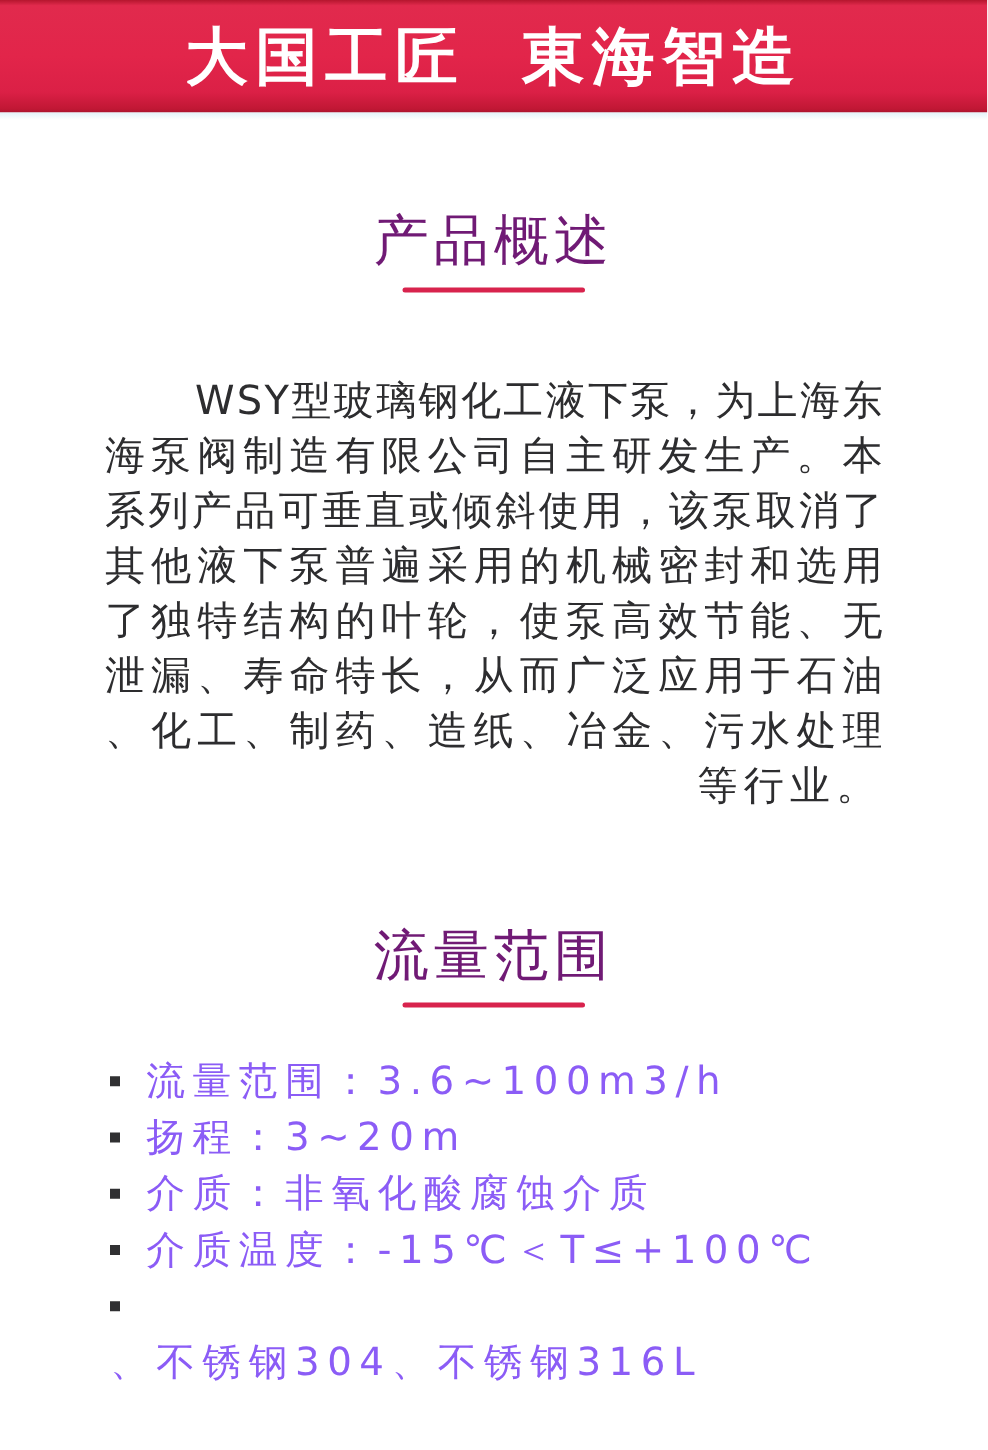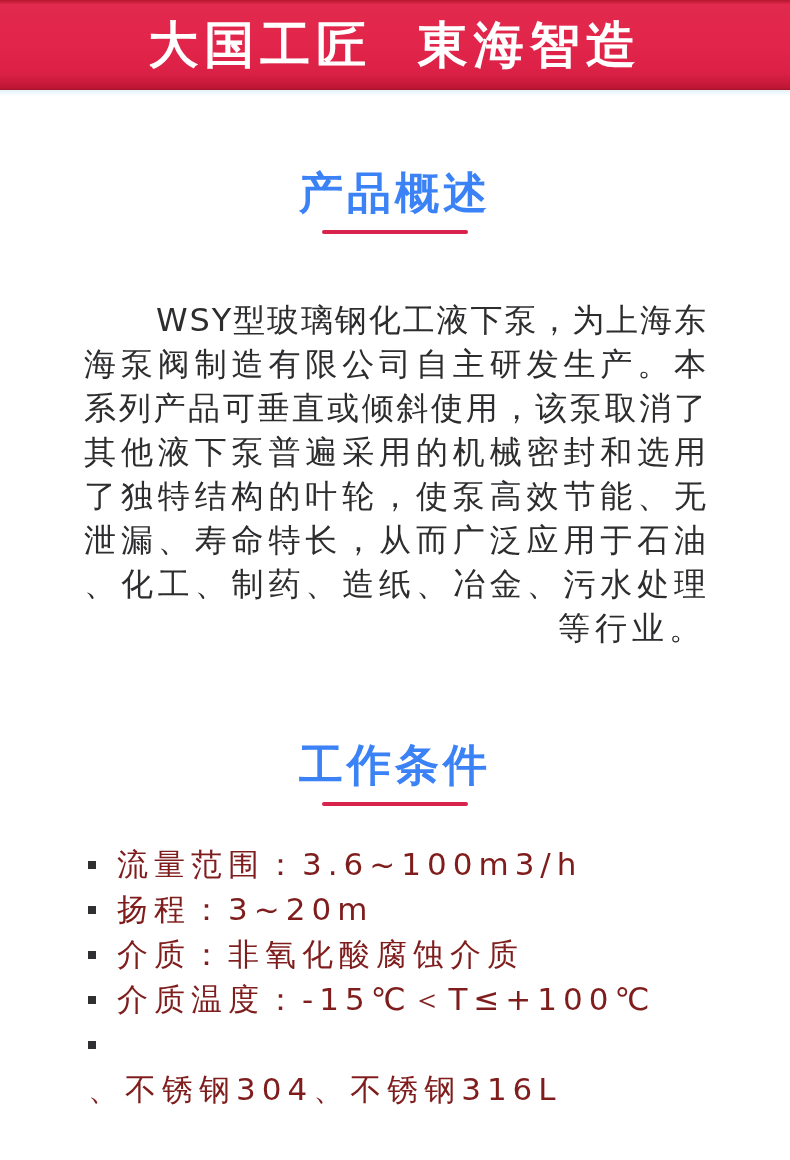--- a/index.html
+++ b/index.html
@@ -41,22 +41,22 @@
     width: 100%;
     background: linear-gradient(180deg, #e3f2f9 0%, #ffffff 100%);
   }
 
   
   .section-title {
     margin: 0;
     text-align: center;
     font-size: 44px;
     line-height: 50px;
-    font-weight: 700;
-    color: #3b82f6;
+    font-weight: 400;
+    color: #701a75;
     letter-spacing: 4px;
   }
   .overview-sec { margin-top: 72px; }
   .conditions-sec { margin-top: 90px; }
   .sec-underline {
     width: 146px;
     height: 4px;
     margin: 12px auto 0 auto;
     background: #d8234d;
     border-radius: 2px;
@@ -93,21 +93,21 @@
   
   .cond-list {
     list-style: none;
     margin: 36px 0 0 0;
     padding: 0 70px 0 88px;
   }
   .cond-line {
     display: flex;
     align-items: center;
     height: 45px;
-    color: #7f1d1d;
+    color: #8b5cf6;
     font-size: 31px;
     letter-spacing: 6px;
     white-space: nowrap;
   }
   .dot {
     flex: 0 0 8px;
     width: 8px;
     height: 8px;
     background: #303032;
     margin-right: 21px;
@@ -260,21 +260,21 @@
           <span>污</span>
           <span>水</span>
           <span>处</span>
           <span>理</span>
         </div>
       <div class="para-line last">等行业。</div>
     </div>
   </section>
 
   <section class="conditions-sec">
-    <h2 class="section-title">工作条件</h2>
+    <h2 class="section-title">流量范围</h2>
     <div class="sec-underline"></div>
 
     <ul class="cond-list">
       <li class="cond-line">
         <span class="dot"></span>
         <span class="cond-text">流量范围：3.6~100m3/h</span>
       </li>
       <li class="cond-line">
         <span class="dot"></span>
         <span class="cond-text">扬程：3~20m</span>

